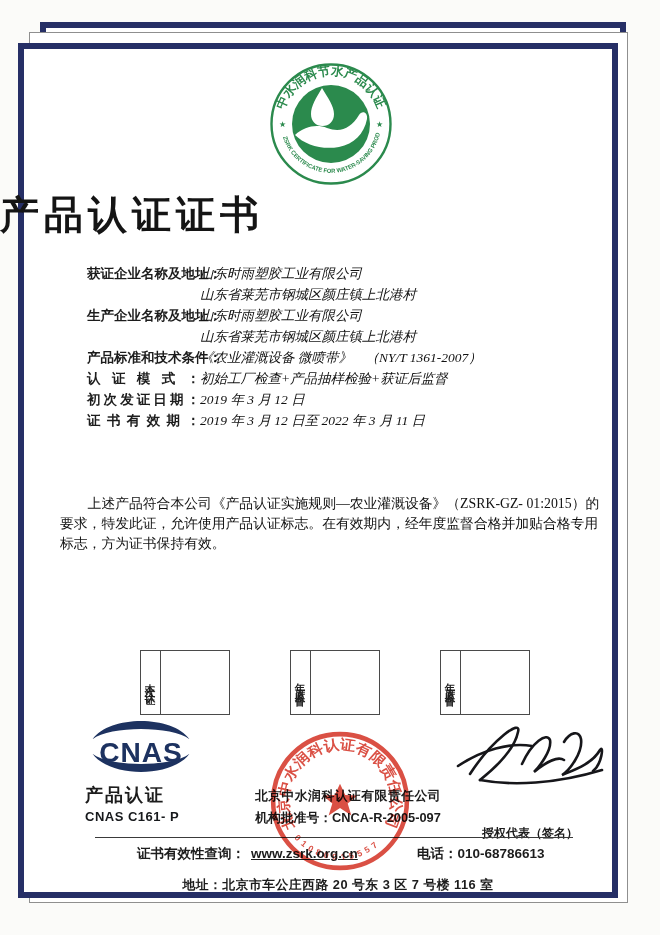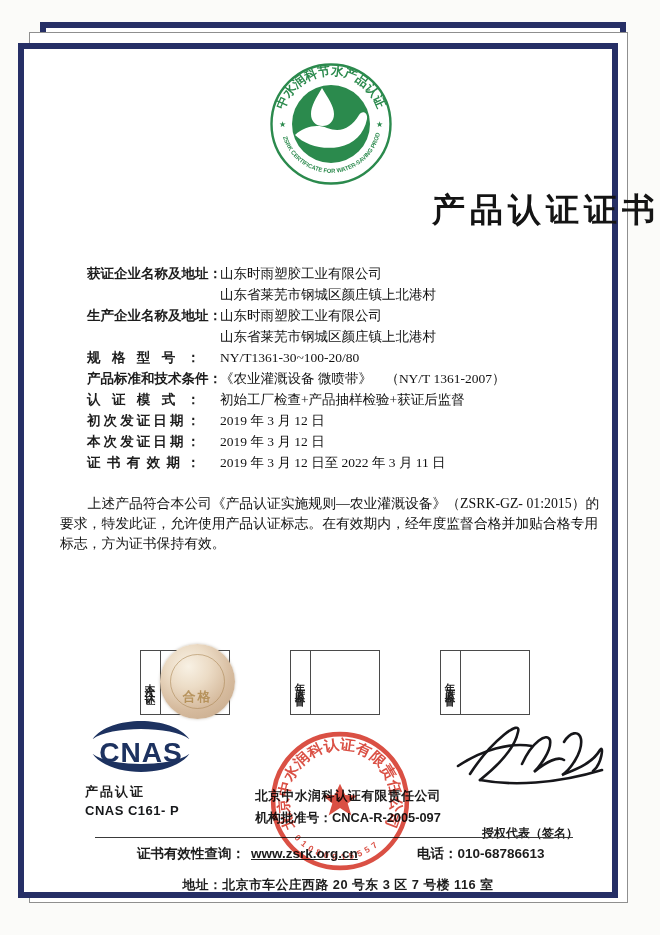--- a/index.html
+++ b/index.html
@@ -14,51 +14,51 @@
   .frame-back{position:absolute;left:40px;top:22px;width:586px;height:876px;border:6px solid #262f66;background:#fff;box-sizing:border-box;}
   .frame-mid{position:absolute;left:29px;top:32px;width:599px;height:871px;border:1px solid #8f8f8f;background:#fff;box-sizing:border-box;}
   .frame-front{position:absolute;left:18px;top:43px;width:600px;height:855px;border:6px solid #262f66;background:#fff;box-sizing:border-box;}
 
   .abs{position:absolute;}
 
   
   .seal{left:269px;top:62px;width:124px;height:124px;}
 
   
-  .title{left:0;top:188px;width:660px;text-align:right;font-size:33px;font-weight:bold;letter-spacing:5px;color:#141414;font-family:"Liberation Sans",sans-serif;}
+  .title{left:0;top:188px;width:660px;text-align:left;font-size:39px;font-weight:bold;letter-spacing:5px;color:#141414;font-family:"Liberation Sans",sans-serif;}
 
   
   .certno{top:239px;right:52px;font-size:15px;font-weight:bold;white-space:nowrap;}
   .certno .lbl{letter-spacing:2px;}
 
   
   .rows{left:87px;top:263px;width:530px;}
   .row{height:21px;line-height:21px;white-space:nowrap;font-size:13.5px;}
   .flabel{display:inline-block;width:113px;vertical-align:top;text-align:justify;text-align-last:justify;font-weight:bold;font-family:"Liberation Sans",sans-serif;}
-  .fvalue{margin-left:20px;font-family:"Liberation Serif",serif;color:#111;}
+  .fvalue{margin-left:0;font-family:"Liberation Serif",serif;color:#111;font-style:italic;}
 
   
   .statement{left:60px;top:494px;width:542px;font-size:13.8px;line-height:20px;text-indent:2em;font-family:"Liberation Serif",serif;color:#111;}
 
   
   .sbox{top:650px;width:90px;height:65px;border:1.5px solid #4a4a4a;background:#fff;box-sizing:border-box;}
   .sbox .vlabel{position:absolute;left:0;top:0;width:20px;height:100%;border-right:1.2px solid #4a4a4a;display:flex;align-items:center;justify-content:center;box-sizing:border-box;}
   .sbox .vlabel span{writing-mode:vertical-rl;text-orientation:upright;font-size:10.5px;font-weight:bold;letter-spacing:4px;font-family:"Liberation Sans",sans-serif;}
   .box1{left:140px;} .box2{left:290px;} .box3{left:440px;}
 
   
   .sticker{left:160px;top:644px;width:75px;height:75px;border-radius:50%;z-index:4;
     background:radial-gradient(circle at 38% 30%,#f8f1e4 0%,#ecdcc6 30%,#d6bb9e 62%,#c3a586 100%);
     box-shadow:0 0 3px rgba(90,70,40,.35);}
   .sticker::before{content:"";position:absolute;left:10px;top:10px;right:10px;bottom:10px;border-radius:50%;border:1px solid rgba(168,132,80,.55);}
   .sticker .stext{position:absolute;left:0;right:0;top:44px;text-align:center;font-size:13px;font-weight:bold;color:#b08a4f;letter-spacing:2px;opacity:.85;}
 
   
   .cnas{left:85px;top:714px;width:122px;text-align:left;}
-  .cnas .cap1{margin-top:1px;font-size:13px;font-weight:bold;letter-spacing:2px;}
+  .cnas .cap1{margin-top:1px;font-size:18px;font-weight:bold;letter-spacing:2px;}
   .cnas .cap2{margin-top:2px;font-size:13px;font-weight:bold;color:#16181b;letter-spacing:.5px;}
 
   
   .issuer{left:232px;top:788px;width:232px;text-align:center;font-weight:bold;}
   .issuer .co{font-size:12.8px;letter-spacing:.5px;}
   .issuer .ap{margin-top:5px;font-size:12.8px;}
 
   
   .stamp{left:263px;top:724px;width:154px;height:154px;z-index:5;mix-blend-mode:multiply;opacity:.88;}
 
@@ -102,47 +102,42 @@
   </svg>
 
   <div class="abs title">产品认证证书</div>
 
 
   <div class="abs rows">
     <div class="row"><span class="flabel">获证企业名称及地址：</span><span class="fvalue">山东时雨塑胶工业有限公司</span></div>
     <div class="row"><span class="flabel"></span><span class="fvalue">山东省莱芜市钢城区颜庄镇上北港村</span></div>
     <div class="row"><span class="flabel">生产企业名称及地址：</span><span class="fvalue">山东时雨塑胶工业有限公司</span></div>
     <div class="row"><span class="flabel"></span><span class="fvalue">山东省莱芜市钢城区颜庄镇上北港村</span></div>
-    <div class="row"><span class="flabel">规格型号：</span><span class="fvalue">NY/T1361-30~100-20/80</span></div>
     <div class="row"><span class="flabel">产品标准和技术条件：</span><span class="fvalue">《农业灌溉设备 微喷带》　（NY/T 1361-2007）</span></div>
     <div class="row"><span class="flabel">认证模式：</span><span class="fvalue">初始工厂检查+产品抽样检验+获证后监督</span></div>
     <div class="row"><span class="flabel">初次发证日期：</span><span class="fvalue">2019 年 3 月 12 日</span></div>
-    <div class="row"><span class="flabel">本次发证日期：</span><span class="fvalue">2019 年 3 月 12 日</span></div>
     <div class="row"><span class="flabel">证书有效期：</span><span class="fvalue">2019 年 3 月 12 日至 2022 年 3 月 11 日</span></div>
   </div>
 
   <div class="abs statement">上述产品符合本公司《产品认证实施规则—农业灌溉设备》（ZSRK-GZ- 01:2015）的要求，特发此证，允许使用产品认证标志。在有效期内，经年度监督合格并加贴合格专用标志，方为证书保持有效。</div>
 
   <div class="abs sbox box1">
     <div class="vlabel">
         <span>本次认证</span>
       </div>
   </div>
   <div class="abs sbox box2">
     <div class="vlabel">
         <span>年度监督</span>
       </div>
   </div>
   <div class="abs sbox box3">
     <div class="vlabel">
         <span>年度监督</span>
       </div>
-  </div>
-  <div class="abs sticker">
-    <div class="stext">合格</div>
   </div>
 
   <div class="abs cnas">
     <svg width="112" height="64" viewBox="0 0 112 66">
       <path d="M 6,26 C 24,1 88,1 106,26 C 88,12 24,12 6,26 Z" fill="#1d3260"></path>
       <text x="56" y="49" font-size="29" font-weight="bold" fill="#1d3260" text-anchor="middle" letter-spacing="1">CNAS</text>
       <path d="M 6,41 C 24,66 88,66 106,41 C 88,55 24,55 6,41 Z" fill="#1d3260"></path>
     </svg>
     <div class="cap1">产品认证</div>
     <div class="cap2">CNAS C161- P</div>

